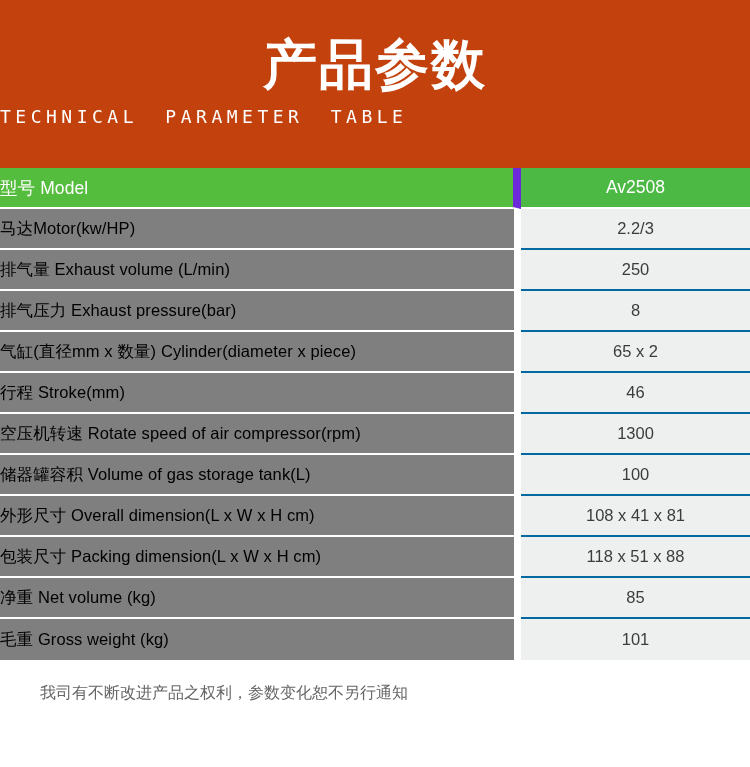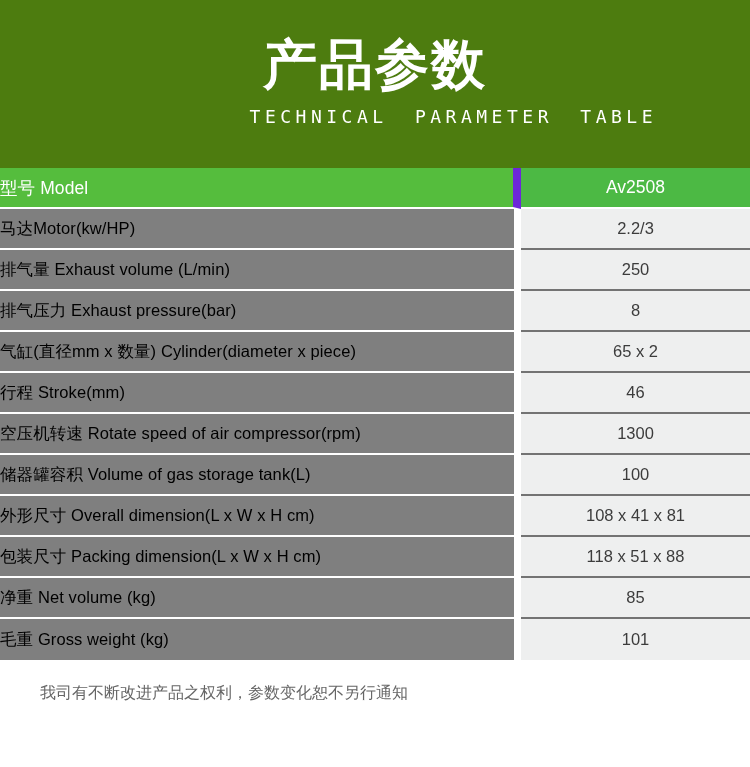--- a/index.html
+++ b/index.html
@@ -20,21 +20,21 @@
     width: 750px;
     height: 767px;
     background: #ffffff;
   }
 
   
   .banner {
     position: relative;
     width: 750px;
     height: 168px;
-    background: #4d7c0f;
+    background: #c2410c;
     box-sizing: border-box;
     overflow: hidden;
   }
   .banner-title {
     position: absolute;
     top: 36px;
     left: 0;
     width: 750px;
     text-align: center;
     color: #ffffff;
@@ -43,21 +43,21 @@
     font-weight: 700;
     letter-spacing: 2px;
     font-family: "DejaVu Sans", "Liberation Sans", sans-serif;
     white-space: nowrap;
   }
   .banner-subtitle {
     position: absolute;
     top: 106px;
     left: 0;
     width: 657px;
-    text-align: right;
+    text-align: left;
     color: #ffffff;
     font-size: 18px;
     line-height: 22px;
     font-weight: 400;
     letter-spacing: 4.5px;
     word-spacing: 12px;
     font-family: "DejaVu Sans Mono", "Liberation Mono", monospace;
     white-space: nowrap;
   }
 
@@ -89,21 +89,21 @@
     border-right: 7px solid #ffffff;
     white-space: nowrap;
     letter-spacing: 0.1px;
   }
   .cell-value {
     width: 229px;
     background: #eeefef;
     color: #3c3c3c;
     font-size: 16.5px;
     text-align: center;
-    border-bottom: 2px solid #737373;
+    border-bottom: 2px solid #0369a1;
     white-space: nowrap;
   }
 
   
   .row-header .cell-label {
     background: #55bd3d;
     color: #ffffff;
     font-size: 17.5px;
     border-bottom: 2px solid #ffffff;
     border-right: 8px solid #6d28d9;

